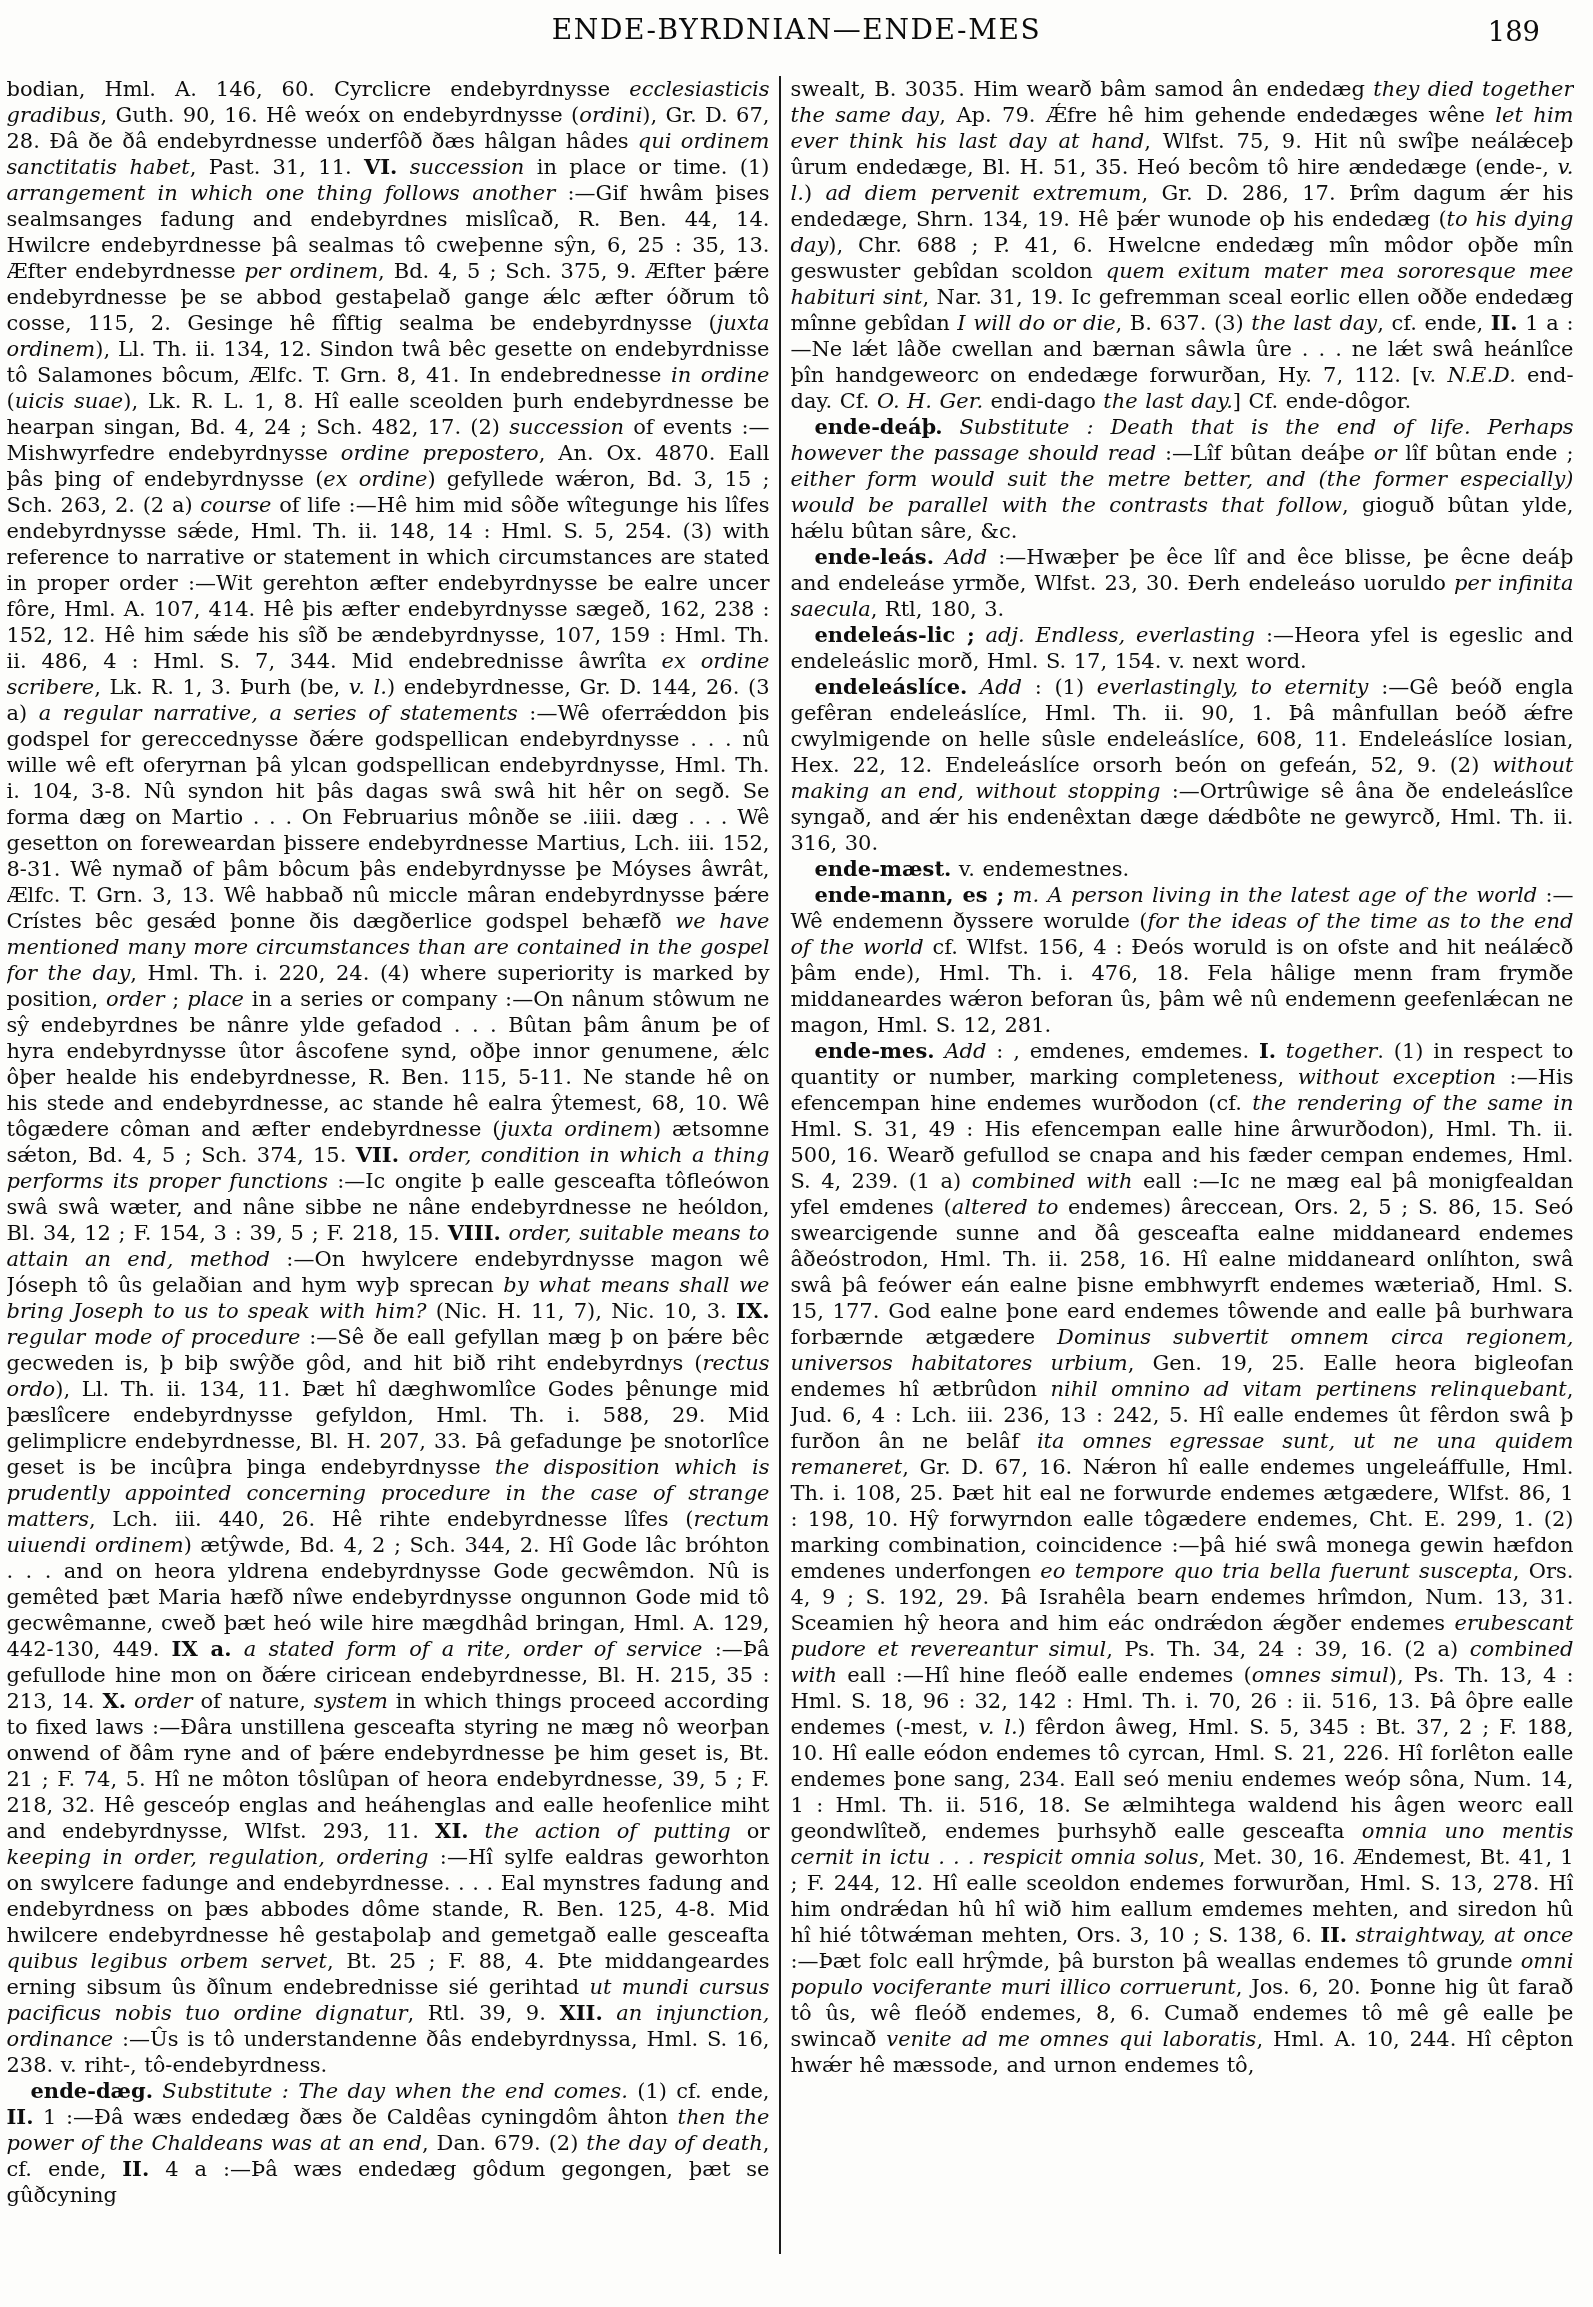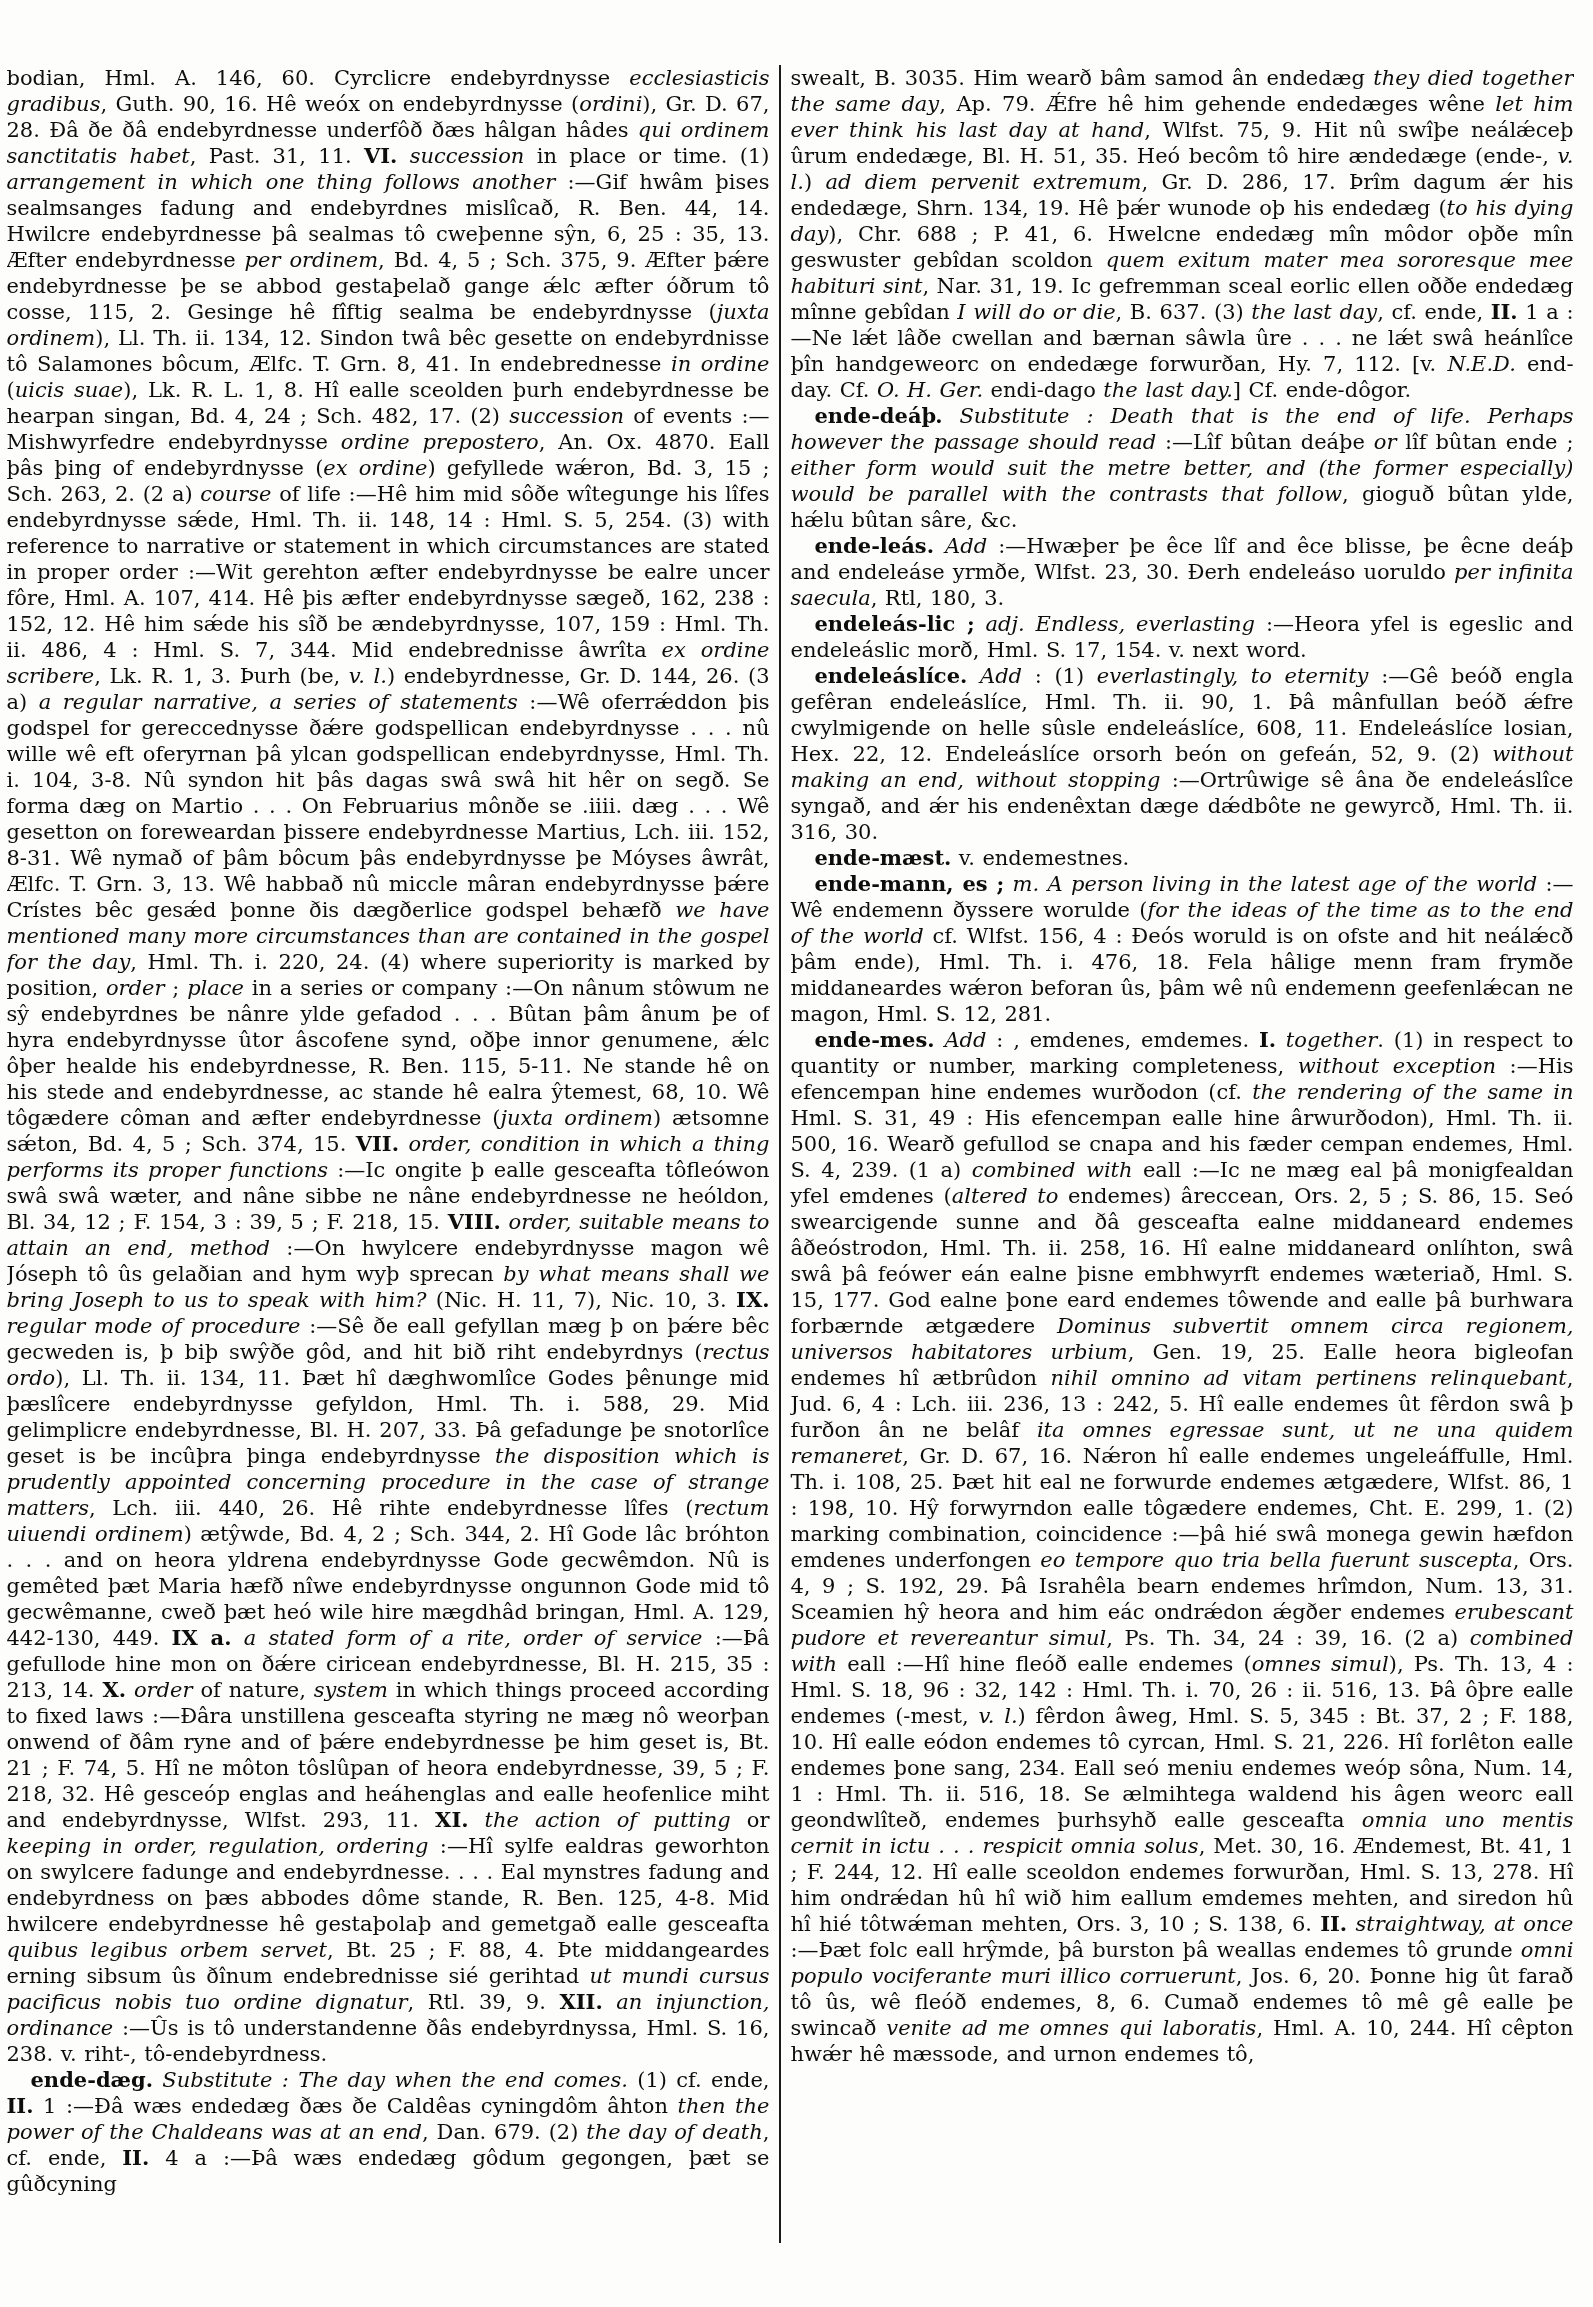--- a/index.html
+++ b/index.html
@@ -23,21 +23,21 @@
     text-align: center;
     font-size: 28px; letter-spacing: 1.6px;
     font-weight: 400;
     color: #0b0b0b;
   }
   .page-num {
     position: absolute; right: 53px; top: 4.8px;
     font-size: 27.4px; color: #0b0b0b;
   }
   .columns {
-    position: absolute; top: 65px; left: 6.5px;
+    position: absolute; top: 76px; left: 6.5px;
     width: 1567px; height: 2196px;
     display: flex; align-items: stretch;
     overflow: hidden;
   }
   .col { overflow: hidden; }
   .col-left  { width: 763px; }
   .col-right { flex: 1; }
   .rule {
     width: 1.6px; margin: 0 9.7px;
     background: #1b1b1b;
@@ -52,20 +52,24 @@
     hyphens: none;
   }
   p.para.entry { text-indent: 24px; }
   .b { font-weight: bold; }
   .i { font-style: italic; }
 </style>
 </head>
 <body>
 
 <div class="page">
+  <div class="running-head">
+    <div class="head-title">ENDE-BYRDNIAN—ENDE-MES</div>
+    <div class="page-num">189</div>
+  </div>
   <div class="columns">
     <div class="col col-left" id="col-left">
         <p class="para"><span>bodian, Hml. A. 146, 60. Cyrclicre endebyrdnysse </span><span class="i">ecclesiasticis gradibus</span><span>, Guth. 90, 16. Hê weóx on endebyrdnysse (</span><span class="i">ordini</span><span>), Gr. D. 67, 28. Ðâ ðe ðâ endebyrdnesse underfôð ðæs hâlgan hâdes </span><span class="i">qui ordinem sanctitatis habet</span><span>, Past. 31, 11. </span><span class="b">VI.</span><span class="i"> succession</span><span> in place or time. (1) </span><span class="i">arrangement in which one thing follows another</span><span> :—Gif hwâm þises sealmsanges fadung and endebyrdnes mislîcað, R. Ben. 44, 14. Hwilcre endebyrdnesse þâ sealmas tô cweþenne sŷn, 6, 25 : 35, 13. Æfter endebyrdnesse </span><span class="i">per ordinem</span><span>, Bd. 4, 5 ; Sch. 375, 9. Æfter þǽre endebyrdnesse þe se abbod gestaþelað gange ǽlc æfter óðrum tô cosse, 115, 2. Gesinge hê fîftig sealma be endebyrdnysse (</span><span class="i">juxta ordinem</span><span>), Ll. Th. ii. 134, 12. Sindon twâ bêc gesette on endebyrdnisse tô Salamones bôcum, Ælfc. T. Grn. 8, 41. In endebrednesse </span><span class="i">in ordine</span><span> (</span><span class="i">uicis suae</span><span>), Lk. R. L. 1, 8. Hî ealle sceolden þurh endebyrdnesse be hearpan singan, Bd. 4, 24 ; Sch. 482, 17. (2) </span><span class="i">succession</span><span> of events :—Mishwyrfedre endebyrdnysse </span><span class="i">ordine prepostero</span><span>, An. Ox. 4870. Eall þâs þing of endebyrdnysse (</span><span class="i">ex ordine</span><span>) gefyllede wǽron, Bd. 3, 15 ; Sch. 263, 2. (2 a) </span><span class="i">course</span><span> of life :—Hê him mid sôðe wîtegunge his lîfes endebyrdnysse sǽde, Hml. Th. ii. 148, 14 : Hml. S. 5, 254. (3) with reference to narrative or statement in which circumstances are stated in proper order :—Wit gerehton æfter endebyrdnysse be ealre uncer fôre, Hml. A. 107, 414. Hê þis æfter endebyrdnysse sægeð, 162, 238 : 152, 12. Hê him sǽde his sîð be ændebyrdnysse, 107, 159 : Hml. Th. ii. 486, 4 : Hml. S. 7, 344. Mid endebrednisse âwrîta </span><span class="i">ex ordine scribere</span><span>, Lk. R. 1, 3. Þurh (be, </span><span class="i">v. l.</span><span>) endebyrdnesse, Gr. D. 144, 26. (3 a) </span><span class="i">a regular narrative, a series of statements</span><span> :—Wê oferrǽddon þis godspel for gereccednysse ðǽre godspellican endebyrdnysse . . . nû wille wê eft oferyrnan þâ ylcan godspellican endebyrdnysse, Hml. Th. i. 104, 3-8. Nû syndon hit þâs dagas swâ swâ hit hêr on segð. Se forma dæg on Martio . . . On Februarius mônðe se .iiii. dæg . . . Wê gesetton on foreweardan þissere endebyrdnesse Martius, Lch. iii. 152, 8-31. Wê nymað of þâm bôcum þâs endebyrdnysse þe Móyses âwrât, Ælfc. T. Grn. 3, 13. Wê habbað nû miccle mâran endebyrdnysse þǽre Crístes bêc gesǽd þonne ðis dægðerlice godspel behæfð </span><span class="i">we have mentioned many more circumstances than are contained in the gospel for the day</span><span>, Hml. Th. i. 220, 24. (4) where superiority is marked by position, </span><span class="i">order</span><span> ; </span><span class="i">place</span><span> in a series or company :—On nânum stôwum ne sŷ endebyrdnes be nânre ylde gefadod . . . Bûtan þâm ânum þe of hyra endebyrdnysse ûtor âscofene synd, oðþe innor genumene, ǽlc ôþer healde his endebyrdnesse, R. Ben. 115, 5-11. Ne stande hê on his stede and endebyrdnesse, ac stande hê ealra ŷtemest, 68, 10. Wê tôgædere côman and æfter endebyrdnesse (</span><span class="i">juxta ordinem</span><span>) ætsomne sǽton, Bd. 4, 5 ; Sch. 374, 15. </span><span class="b">VII.</span><span class="i"> order, condition in which a thing performs its proper functions</span><span> :—Ic ongite þ ealle gesceafta tôfleówon swâ swâ wæter, and nâne sibbe ne nâne endebyrdnesse ne heóldon, Bl. 34, 12 ; F. 154, 3 : 39, 5 ; F. 218, 15. </span><span class="b">VIII.</span><span class="i"> order, suitable means to attain an end, method</span><span> :—On hwylcere endebyrdnysse magon wê Jóseph tô ûs gelaðian and hym wyþ sprecan </span><span class="i">by what means shall we bring Joseph to us to speak with him?</span><span> (Nic. H. 11, 7), Nic. 10, 3. </span><span class="b">IX.</span><span class="i"> regular mode of procedure</span><span> :—Sê ðe eall gefyllan mæg þ on þǽre bêc gecweden is, þ biþ swŷðe gôd, and hit bið riht endebyrdnys (</span><span class="i">rectus ordo</span><span>), Ll. Th. ii. 134, 11. Þæt hî dæghwomlîce Godes þênunge mid þæslîcere endebyrdnysse gefyldon, Hml. Th. i. 588, 29. Mid gelimplicre endebyrdnesse, Bl. H. 207, 33. Þâ gefadunge þe snotorlîce geset is be incûþra þinga endebyrdnysse </span><span class="i">the disposition which is prudently appointed concerning procedure in the case of strange matters</span><span>, Lch. iii. 440, 26. Hê rihte endebyrdnesse lîfes (</span><span class="i">rectum uiuendi ordinem</span><span>) ætŷwde, Bd. 4, 2 ; Sch. 344, 2. Hî Gode lâc bróhton . . . and on heora yldrena endebyrdnysse Gode gecwêmdon. Nû is gemêted þæt Maria hæfð nîwe endebyrdnysse ongunnon Gode mid tô gecwêmanne, cweð þæt heó wile hire mægdhâd bringan, Hml. A. 129, 442-130, 449. </span><span class="b">IX a.</span><span class="i"> a stated form of a rite, order of service</span><span> :—Þâ gefullode hine mon on ðǽre ciricean endebyrdnesse, Bl. H. 215, 35 : 213, 14. </span><span class="b">X.</span><span class="i"> order</span><span> of nature, </span><span class="i">system</span><span> in which things proceed according to fixed laws :—Ðâra unstillena gesceafta styring ne mæg nô weorþan onwend of ðâm ryne and of þǽre endebyrdnesse þe him geset is, Bt. 21 ; F. 74, 5. Hî ne môton tôslûpan of heora endebyrdnesse, 39, 5 ; F. 218, 32. Hê gesceóp englas and heáhenglas and ealle heofenlice miht and endebyrdnysse, Wlfst. 293, 11. </span><span class="b">XI.</span><span class="i"> the action of putting</span><span> or </span><span class="i">keeping in order, regulation, ordering</span><span> :—Hî sylfe ealdras geworhton on swylcere fadunge and endebyrdnesse. . . . Eal mynstres fadung and endebyrdness on þæs abbodes dôme stande, R. Ben. 125, 4-8. Mid hwilcere endebyrdnesse hê gestaþolaþ and gemetgað ealle gesceafta </span><span class="i">quibus legibus orbem servet</span><span>, Bt. 25 ; F. 88, 4. Þte middangeardes erning sibsum ûs ðînum endebrednisse sié gerihtad </span><span class="i">ut mundi cursus pacificus nobis tuo ordine dignatur</span><span>, Rtl. 39, 9. </span><span class="b">XII.</span><span class="i"> an injunction, ordinance</span><span> :—Ûs is tô understandenne ðâs endebyrdnyssa, Hml. S. 16, 238. v. riht-, tô-endebyrdness.</span></p>
         <p class="para entry"><span class="b">ende-dæg.</span><span class="i"> Substitute : The day when the end comes.</span><span> (1) cf. ende, </span><span class="b">II.</span><span> 1 :—Ðâ wæs endedæg ðæs ðe Caldêas cyningdôm âhton </span><span class="i">then the power of the Chaldeans was at an end</span><span>, Dan. 679. (2) </span><span class="i">the day of death</span><span>, cf. ende, </span><span class="b">II.</span><span> 4 a :—Þâ wæs endedæg gôdum gegongen, þæt se gûðcyning</span></p>
       </div>
     <div class="rule"></div>
     <div class="col col-right" id="col-right">
         <p class="para"><span>swealt, B. 3035. Him wearð bâm samod ân endedæg </span><span class="i">they died together the same day</span><span>, Ap. 79. Ǽfre hê him gehende endedæges wêne </span><span class="i">let him ever think his last day at hand</span><span>, Wlfst. 75, 9. Hit nû swîþe neálǽceþ ûrum endedæge, Bl. H. 51, 35. Heó becôm tô hire ændedæge (ende-, </span><span class="i">v. l.</span><span>) </span><span class="i">ad diem pervenit extremum</span><span>, Gr. D. 286, 17. Þrîm dagum ǽr his endedæge, Shrn. 134, 19. Hê þǽr wunode oþ his endedæg (</span><span class="i">to his dying day</span><span>), Chr. 688 ; P. 41, 6. Hwelcne endedæg mîn môdor oþðe mîn geswuster gebîdan scoldon </span><span class="i">quem exitum mater mea sororesque mee habituri sint</span><span>, Nar. 31, 19. Ic gefremman sceal eorlic ellen oððe endedæg mînne gebîdan </span><span class="i">I will do or die</span><span>, B. 637. (3) </span><span class="i">the last day</span><span>, cf. ende, </span><span class="b">II.</span><span> 1 a :—Ne lǽt lâðe cwellan and bærnan sâwla ûre . . . ne lǽt swâ heánlîce þîn handgeweorc on endedæge forwurðan, Hy. 7, 112. [v. </span><span class="i">N.E.D.</span><span> end-day. Cf. </span><span class="i">O. H. Ger.</span><span> endi-dago </span><span class="i">the last day.</span><span>] Cf. ende-dôgor.</span></p>
         <p class="para entry"><span class="b">ende-deáþ.</span><span class="i"> Substitute : Death that is the end of life. Perhaps however the passage should read</span><span> :—Lîf bûtan deáþe </span><span class="i">or</span><span> lîf bûtan ende ; </span><span class="i">either form would suit the metre better, and (the former especially) would be parallel with the contrasts that follow</span><span>, gioguð bûtan ylde, hǽlu bûtan sâre, &amp;c.</span></p>
         <p class="para entry"><span class="b">ende-leás.</span><span class="i"> Add</span><span> :—Hwæþer þe êce lîf and êce blisse, þe êcne deáþ and endeleáse yrmðe, Wlfst. 23, 30. Ðerh endeleáso uoruldo </span><span class="i">per infinita saecula</span><span>, Rtl, 180, 3.</span></p>

